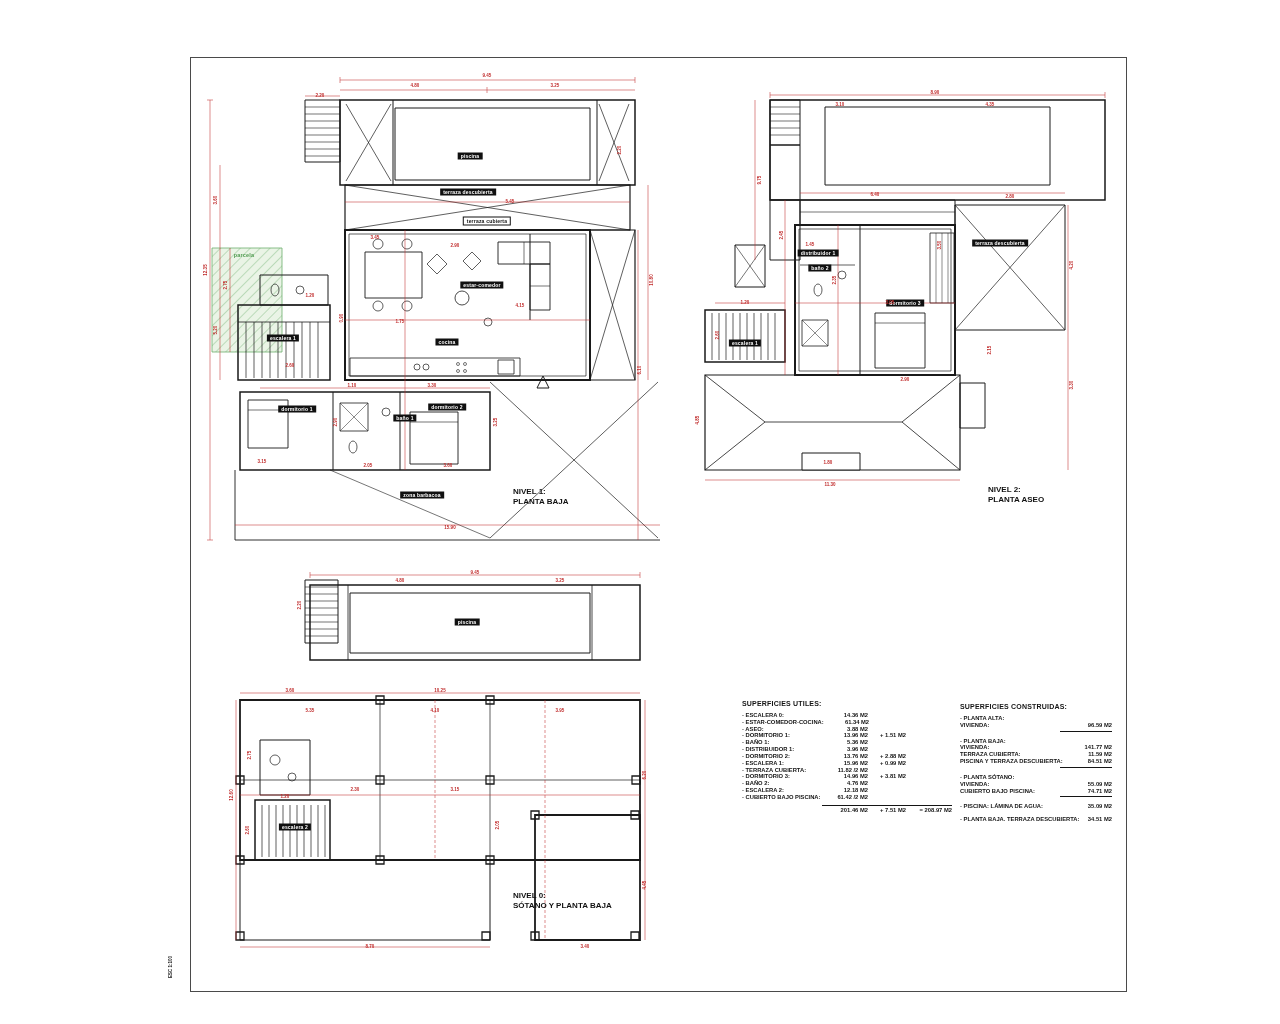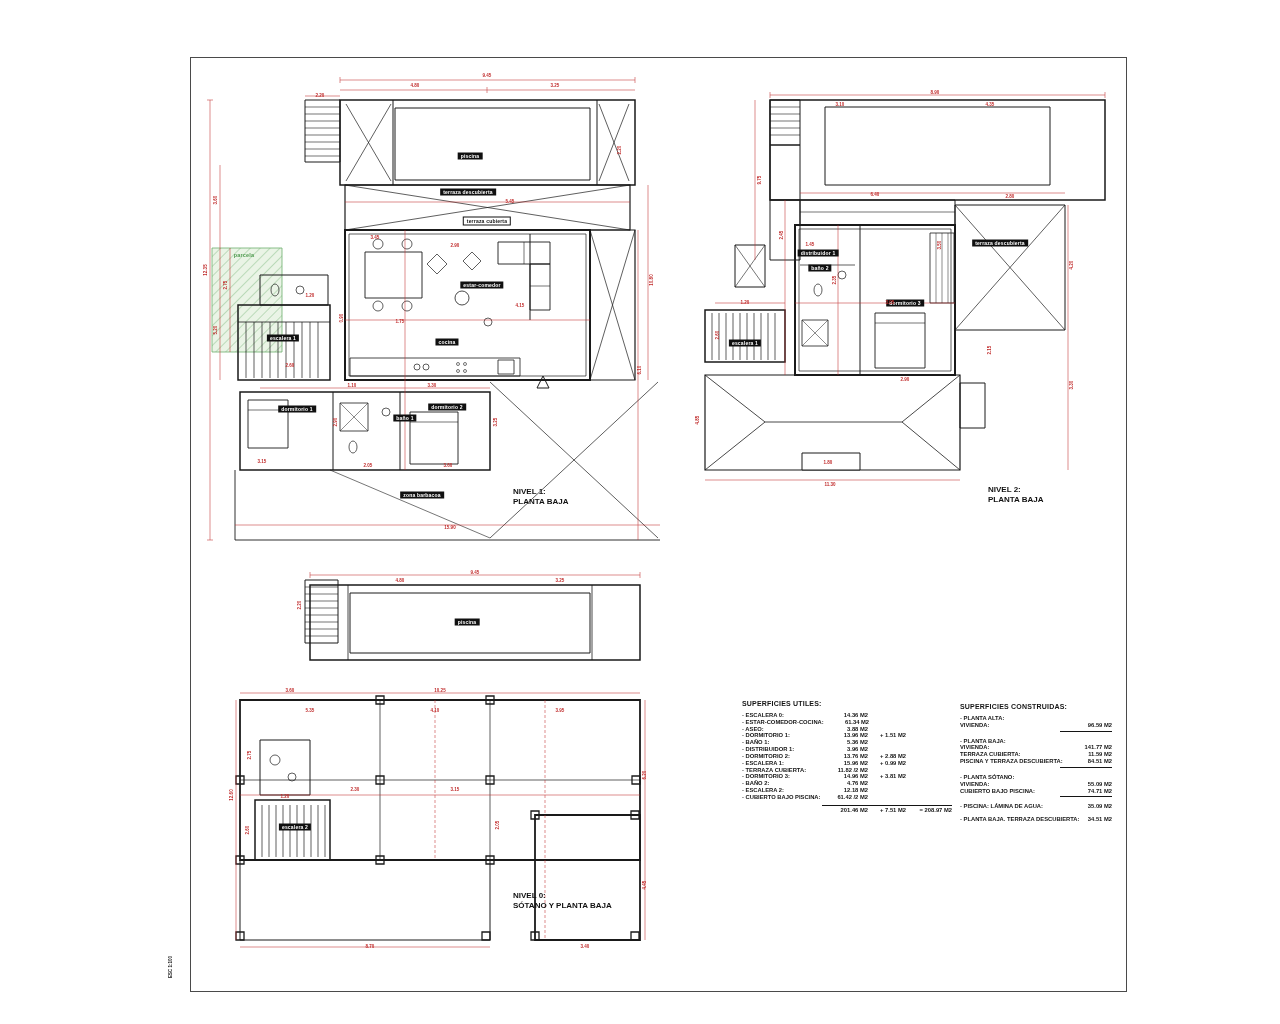--- a/index.html
+++ b/index.html
@@ -308,21 +308,21 @@
         <span class="dim" style="left: 200px; top: 218px;">3.05</span>
         <span class="dim v" style="left: 250px; top: 160px;">3.50</span>
         <span class="dim" style="left: 215px; top: 295px;">2.90</span>
         <span class="dim" style="left: 55px; top: 218px;">1.20</span>
         <span class="dim v" style="left: 28px; top: 250px;">2.60</span>
         <span class="dim" style="left: 140px; top: 400px;">11.30</span>
         <span class="dim v" style="left: 8px; top: 335px;">4.85</span>
         <span class="dim" style="left: 138px; top: 378px;">1.80</span>
         <span class="dim v" style="left: 300px; top: 265px;">2.15</span>
         <div class="plan-title" style="left: 298px; top: 400px;">NIVEL 2:
-PLANTA BAJA</div>
+PLANTA ASEO</div>
       </div>
   </div>
 
   <div class="plan" style="left:230px;top:565px;width:420px;height:390px;">
     <svg width="420" height="390" viewBox="0 0 420 390">
       <g stroke="#1a1a1a" fill="none">
 
         <rect x="75" y="15" width="33" height="63" stroke-width="1"></rect>
         <line x1="75" y1="22" x2="108" y2="22" stroke-width="0.6"></line>
           <line x1="75" y1="29" x2="108" y2="29" stroke-width="0.6"></line>

